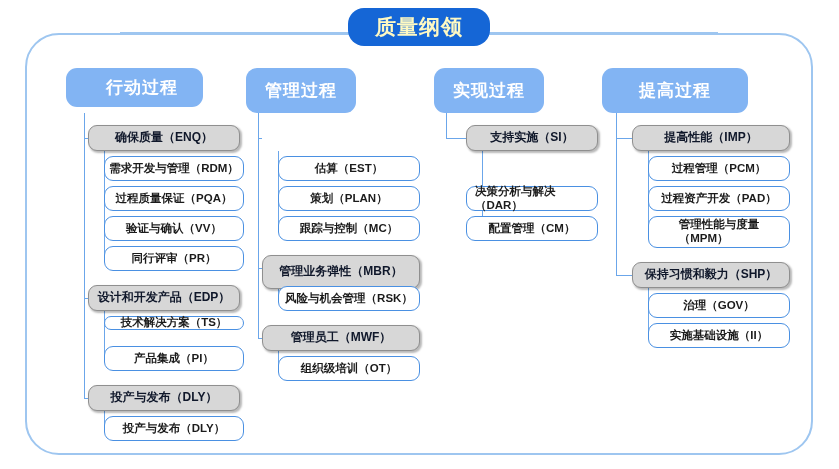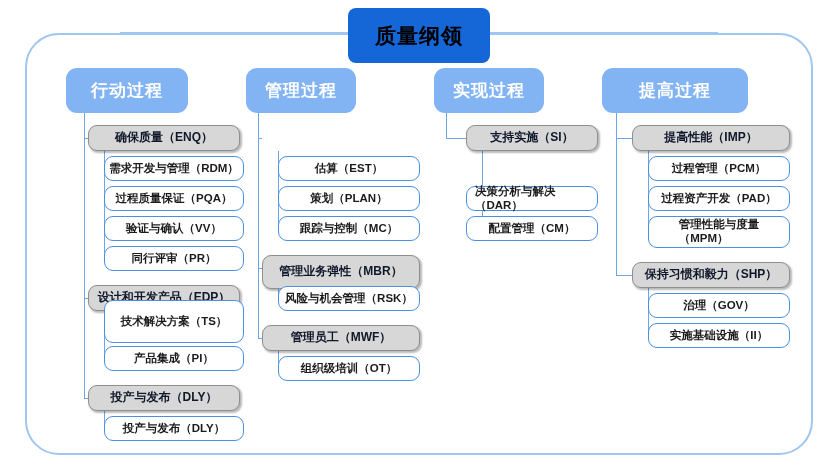--- a/index.html
+++ b/index.html
@@ -18,25 +18,25 @@
     width:788px;height:422px;
     border:2px solid #9ec6f0;
     border-radius:34px;
     box-sizing:border-box;
     background:transparent;
   }
 
   
   .root-title{
     position:absolute;left:348px;top:8px;
-    width:142px;height:55px;
+    width:142px;height:38px;
     background:#1566d6;
-    border-radius:8px;
+    border-radius:16px;
     display:flex;align-items:center;justify-content:center;
-    color:#000000;
+    color:#fef9c3;
     font-size:21px;font-weight:bold;
     letter-spacing:1px;
     z-index:5;
   }
 
   
   .col-header{
     position:absolute;
     height:45px;
     background:#82b4f3;
@@ -85,31 +85,31 @@
   .ln-title{position:absolute;height:1.6px;background:#9ec6f0;z-index:2;}
 </style>
 </head>
 <body>
 
 <div id="canvas">
   <div class="outer-frame"></div>
   <div class="ln-title" style="left:120px;top:32px;width:230px;"></div>
   <div class="ln-title" style="left:488px;top:32px;width:230px;"></div>
   <div class="root-title">质量纲领</div>
-<div class="col-header" style="left: 66px; top: 68px; width: 122px; height: 45px;">行动过程</div>
+<div class="col-header" style="left: 66px; top: 68px; width: 122px; height: 39px; padding-left: 15px;">行动过程</div>
     <div class="group-box" style="left: 88px; top: 125px; width: 152px; height: 26px;">确保质量（ENQ）</div>
     <div class="ln-h" style="left: 84px; top: 138px; width: 4px;"></div>
     <div class="leaf-box" style="left: 104px; top: 156px; width: 140px; height: 25px;">需求开发与管理（RDM）</div>
     <div class="leaf-box" style="left: 104px; top: 186px; width: 140px; height: 25px;">过程质量保证（PQA）</div>
     <div class="leaf-box" style="left: 104px; top: 216px; width: 140px; height: 25px;">验证与确认（VV）</div>
     <div class="leaf-box" style="left: 104px; top: 246px; width: 140px; height: 25px;">同行评审（PR）</div>
     <div class="ln-v" style="left: 104px; top: 151px; height: 107.5px;"></div>
     <div class="group-box" style="left: 88px; top: 285px; width: 152px; height: 26px;">设计和开发产品（EDP）</div>
     <div class="ln-h" style="left: 84px; top: 298px; width: 4px;"></div>
-    <div class="leaf-box" style="left: 104px; top: 300px; width: 140px; height: 43px;">技术解决方案（TS）</div>
+    <div class="leaf-box" style="left: 104px; top: 316px; width: 140px; height: 14px;">技术解决方案（TS）</div>
     <div class="leaf-box" style="left: 104px; top: 346px; width: 140px; height: 25px;">产品集成（PI）</div>
     <div class="ln-v" style="left: 104px; top: 311px; height: 47.5px;"></div>
     <div class="group-box" style="left: 88px; top: 385px; width: 152px; height: 26px;">投产与发布（DLY）</div>
     <div class="ln-h" style="left: 84px; top: 398px; width: 4px;"></div>
     <div class="leaf-box" style="left: 104px; top: 416px; width: 140px; height: 25px;">投产与发布（DLY）</div>
     <div class="ln-v" style="left: 104px; top: 411px; height: 17.5px;"></div>
     <div class="ln-v" style="left: 84px; top: 113px; height: 285px;"></div>
     <div class="col-header" style="left: 246px; top: 68px; width: 110px; height: 45px;">管理过程</div>
     <div class="ln-h" style="left: 258px; top: 138px; width: 4px;"></div>
     <div class="leaf-box" style="left: 278px; top: 156px; width: 142px; height: 25px;">估算（EST）</div>

